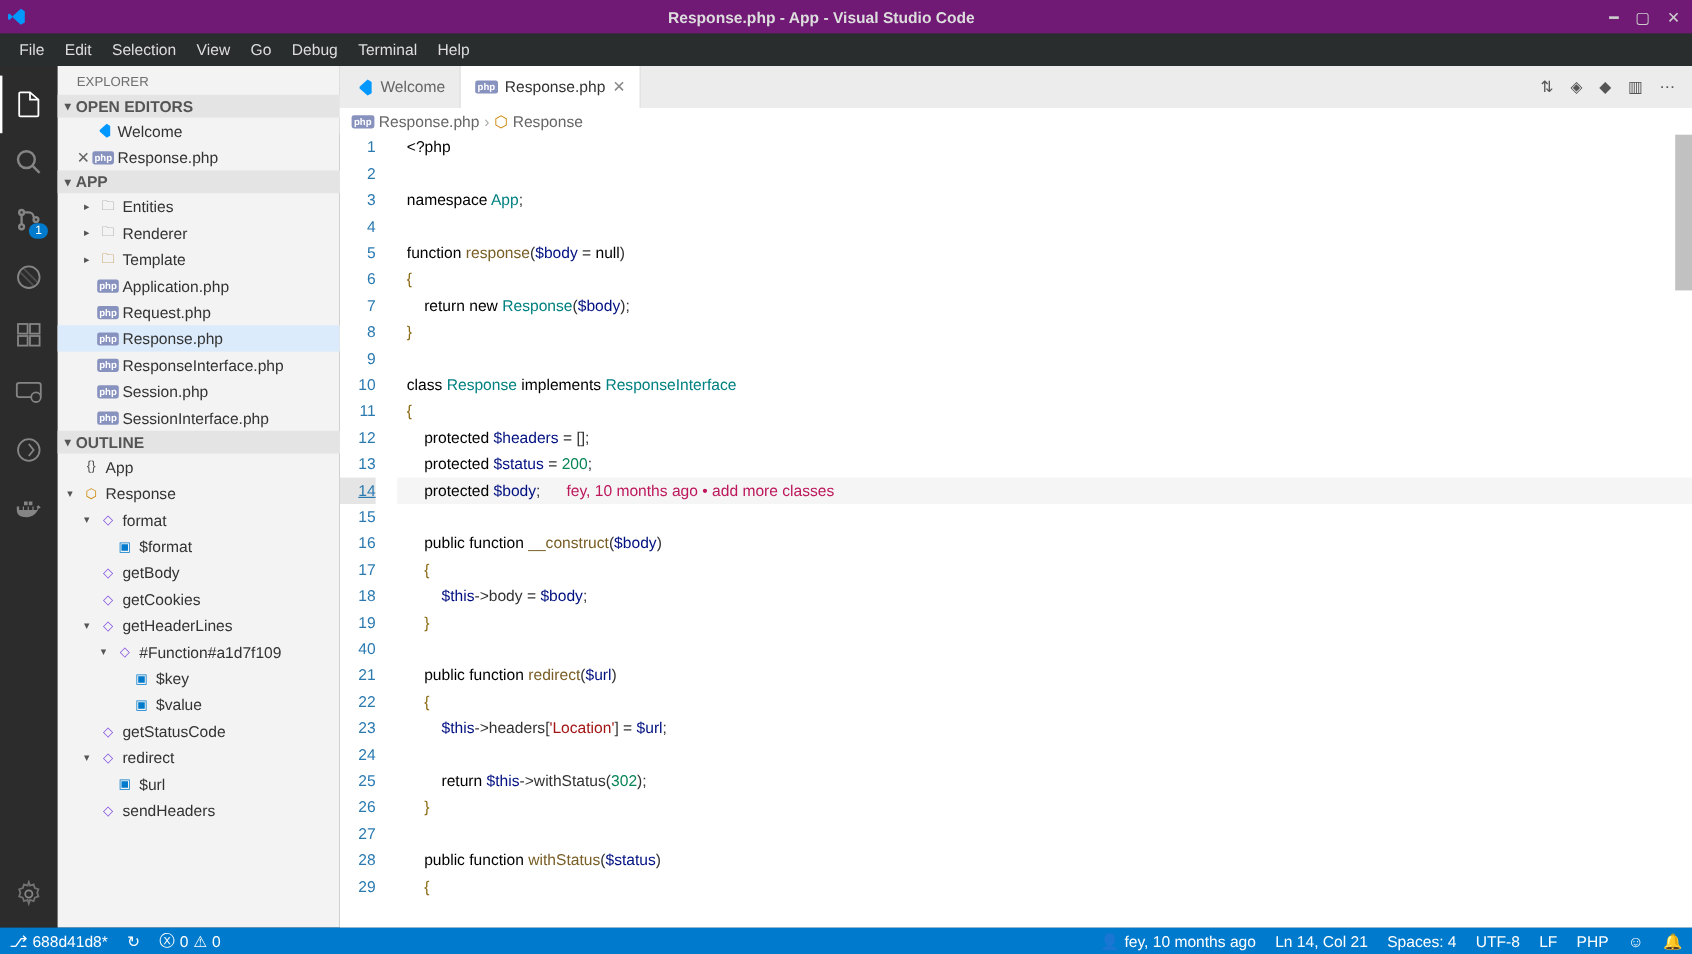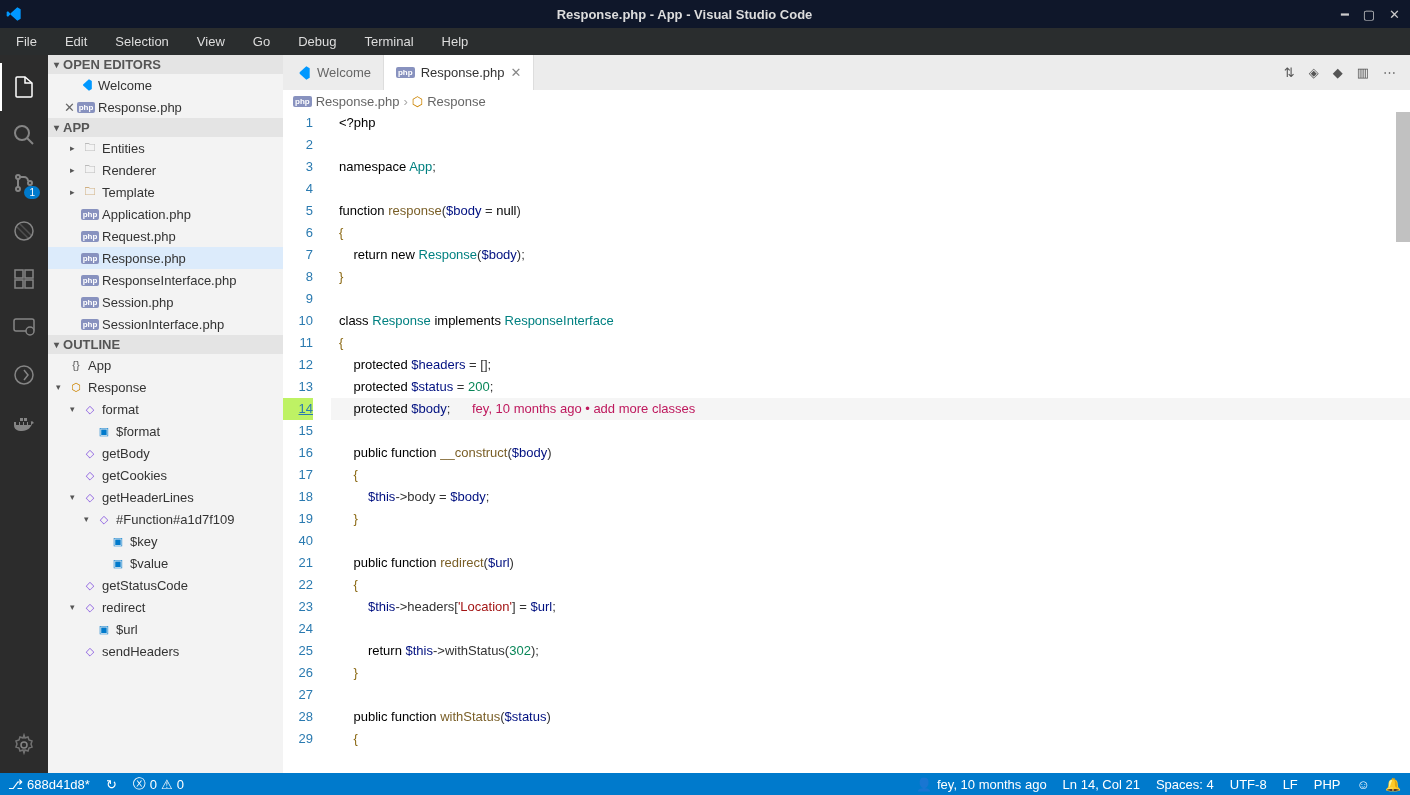--- a/index.html
+++ b/index.html
@@ -1,21 +1,21 @@
 <!DOCTYPE html>
 <html><head>
 <meta charset="utf-8">
 <style>
 * { margin: 0; padding: 0; box-sizing: border-box; font-family: "Segoe UI", Arial, sans-serif; font-size: 13px; }
 body { background: #2a2d2e; color: #ccc; width: 1410px; height: 795px; overflow: hidden; display: flex; flex-direction: column; }
-.titlebar { height: 28px; background: #0f172a; display: flex; align-items: center; color: #ddd; }
+.titlebar { height: 28px; background: #701a75; display: flex; align-items: center; color: #ddd; }
 .titlebar .vsicon { width: 28px; display:flex;align-items:center;justify-content:center; }
 .titlebar .title { flex:1; text-align:center; font-size:13px; font-weight:600;}
 .titlebar .winctrl { display:flex; gap:14px; padding-right:10px; color:#ccc; }
-.menubar { height: 27px; background:#2a2d2e; display:flex; align-items:center; padding-left:8px; gap:12px;text-align:center;}
+.menubar { height: 27px; background:#2a2d2e; display:flex; align-items:center; padding-left:8px; gap:1px;text-align:center;}
 .menubar span { padding: 4px 8px; color:#ddd; cursor:pointer; }
 .main { flex:1; display:flex; min-height:0;}
 .activitybar { width:48px; background:#2c2c2c; display:flex; flex-direction:column; align-items:center; padding-top:8px;}
 .activitybar .aicon { width:48px; height:48px; display:flex; align-items:center; justify-content:center; color:#858585; position:relative; cursor:pointer;}
 .activitybar .aicon.active { color:#fff; }
 .activitybar .aicon.active::before { content:""; position:absolute; left:0; top:0; bottom:0; width:2px; background:#fff;}
 .activitybar .badge { position:absolute; bottom:8px; right:8px; background:#007acc; color:#fff; border-radius:10px; font-size:10px; padding:1px 5px;}
 .activitybar .bottom { margin-top:auto; padding-bottom:8px;}
 .sidebar { width:235px; background:#f3f3f3; color:#333; display:flex; flex-direction:column; }
 .sidebar-title { padding:8px 16px 4px 16px; font-size:11px; text-transform:uppercase; color:#6f6f6f; }
@@ -30,21 +30,21 @@
 .tabs { height:35px; background:#ececec; display:flex; align-items:stretch; }
 .tab { display:flex; align-items:center; gap:6px; padding:0 12px; background:#ececec; color:#666; border-right:1px solid #ddd; cursor:pointer;}
 .tab.active { background:#fff; color:#333; }
 .tab .close { color:#888; cursor:pointer;}
 .tab-actions { margin-left:auto; display:flex; align-items:center; gap:14px; padding-right:14px; color:#555;}
 .breadcrumb { height:22px; background:#fff; display:flex; align-items:center; padding-left:10px; color:#666; gap:4px; font-size:12px;}
 .breadcrumb .sep { color:#aaa;}
 .blame-top { color:#999; font-size:12px; padding-left:56px; height:20px; display:flex; align-items:center;}
 .code-wrap { flex:1; display:flex; overflow:hidden; position:relative;}
 .gutter { width:48px; text-align:right; padding-right:18px; color:#2a7ab0; background:#fff; font-family:"Consolas",monospace; font-size:14px; line-height:22px;}
-.gutter .lnactive { background:#bef264;text-decoration:underline;}
+.gutter .lnactive { background:#e5e5e5;text-decoration:underline;}
 .code { flex:1; background:#fff; font-family:"Consolas",monospace; font-size:14px; line-height:22px; white-space:pre; color:#333; position:relative;}
 .code .line { padding-left:8px; height:22px;}
 .k { color:#000000;} 
 .s { color:#a31515;} 
 .n { color:#008080;} 
 .v { color:#001080;}
 .f { color:#795e26;}
 .num { color:#098658;}
 .br { color:#8b6914;}
 .ghost { color:#be185d;}
@@ -145,20 +145,21 @@
       </div>
     <div class="aicon bottom">
         <svg width="24" height="24" viewBox="0 0 24 24" fill="none" stroke="currentColor" stroke-width="1.5">
           <circle cx="12" cy="12" r="3"></circle>
           <path d="M12 2l1 3 3-1 1 3 3 1-1 3 1 3-3 1-1 3-3-1-1 3-1-3-3 1-1-3-3-1 1-3-1-3 3-1 1-3 3 1 1-3z" opacity="0.8"></path>
         </svg>
       </div>
   </div>
 
   <div class="sidebar">
+    <div class="sidebar-title">EXPLORER</div>
     <div class="section-header">
         <span class="chev">▾</span>
         <span>OPEN EDITORS</span>
       </div>
     <div class="tree" id="open-editors">
         <div class="tree-row" style="padding-left: 16px;">
           <span style="width:14px"></span>
           <span class="icon">
             <svg width="14" height="14" viewBox="0 0 24 24">
               <path fill="#0098ff" d="M17 2l5 3v14l-5 3-10-9v-2l10-9z"></path>

